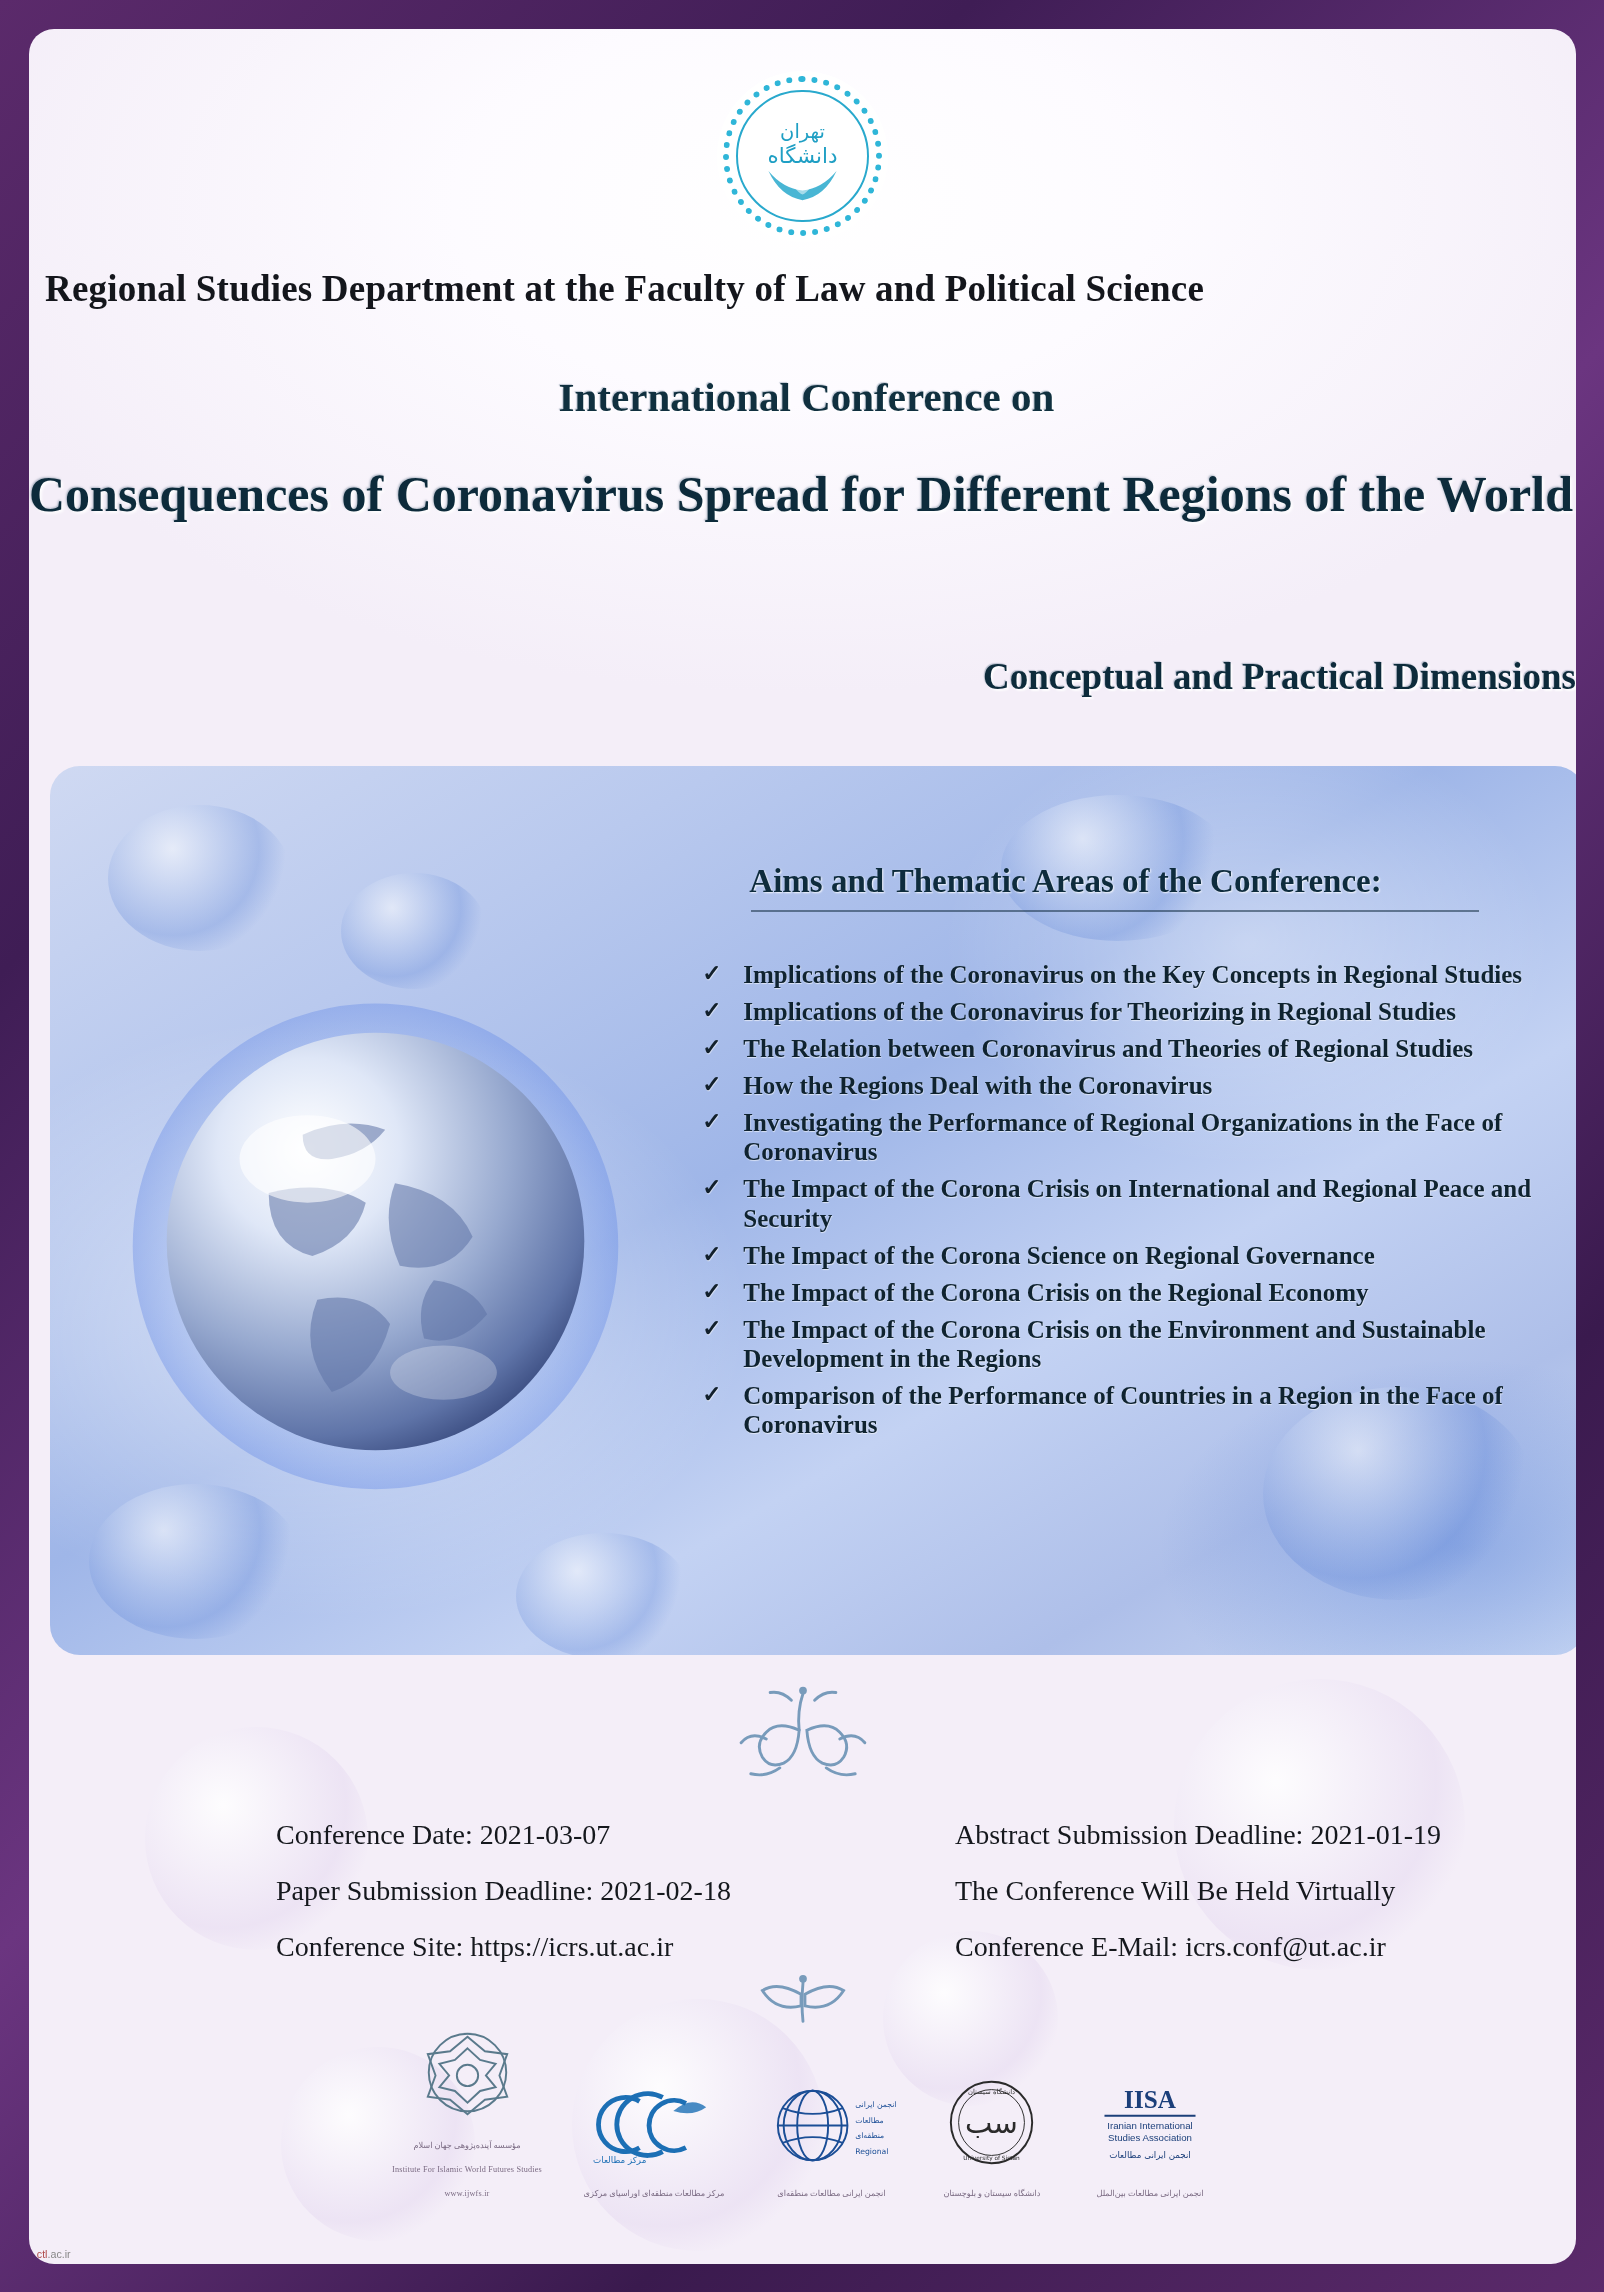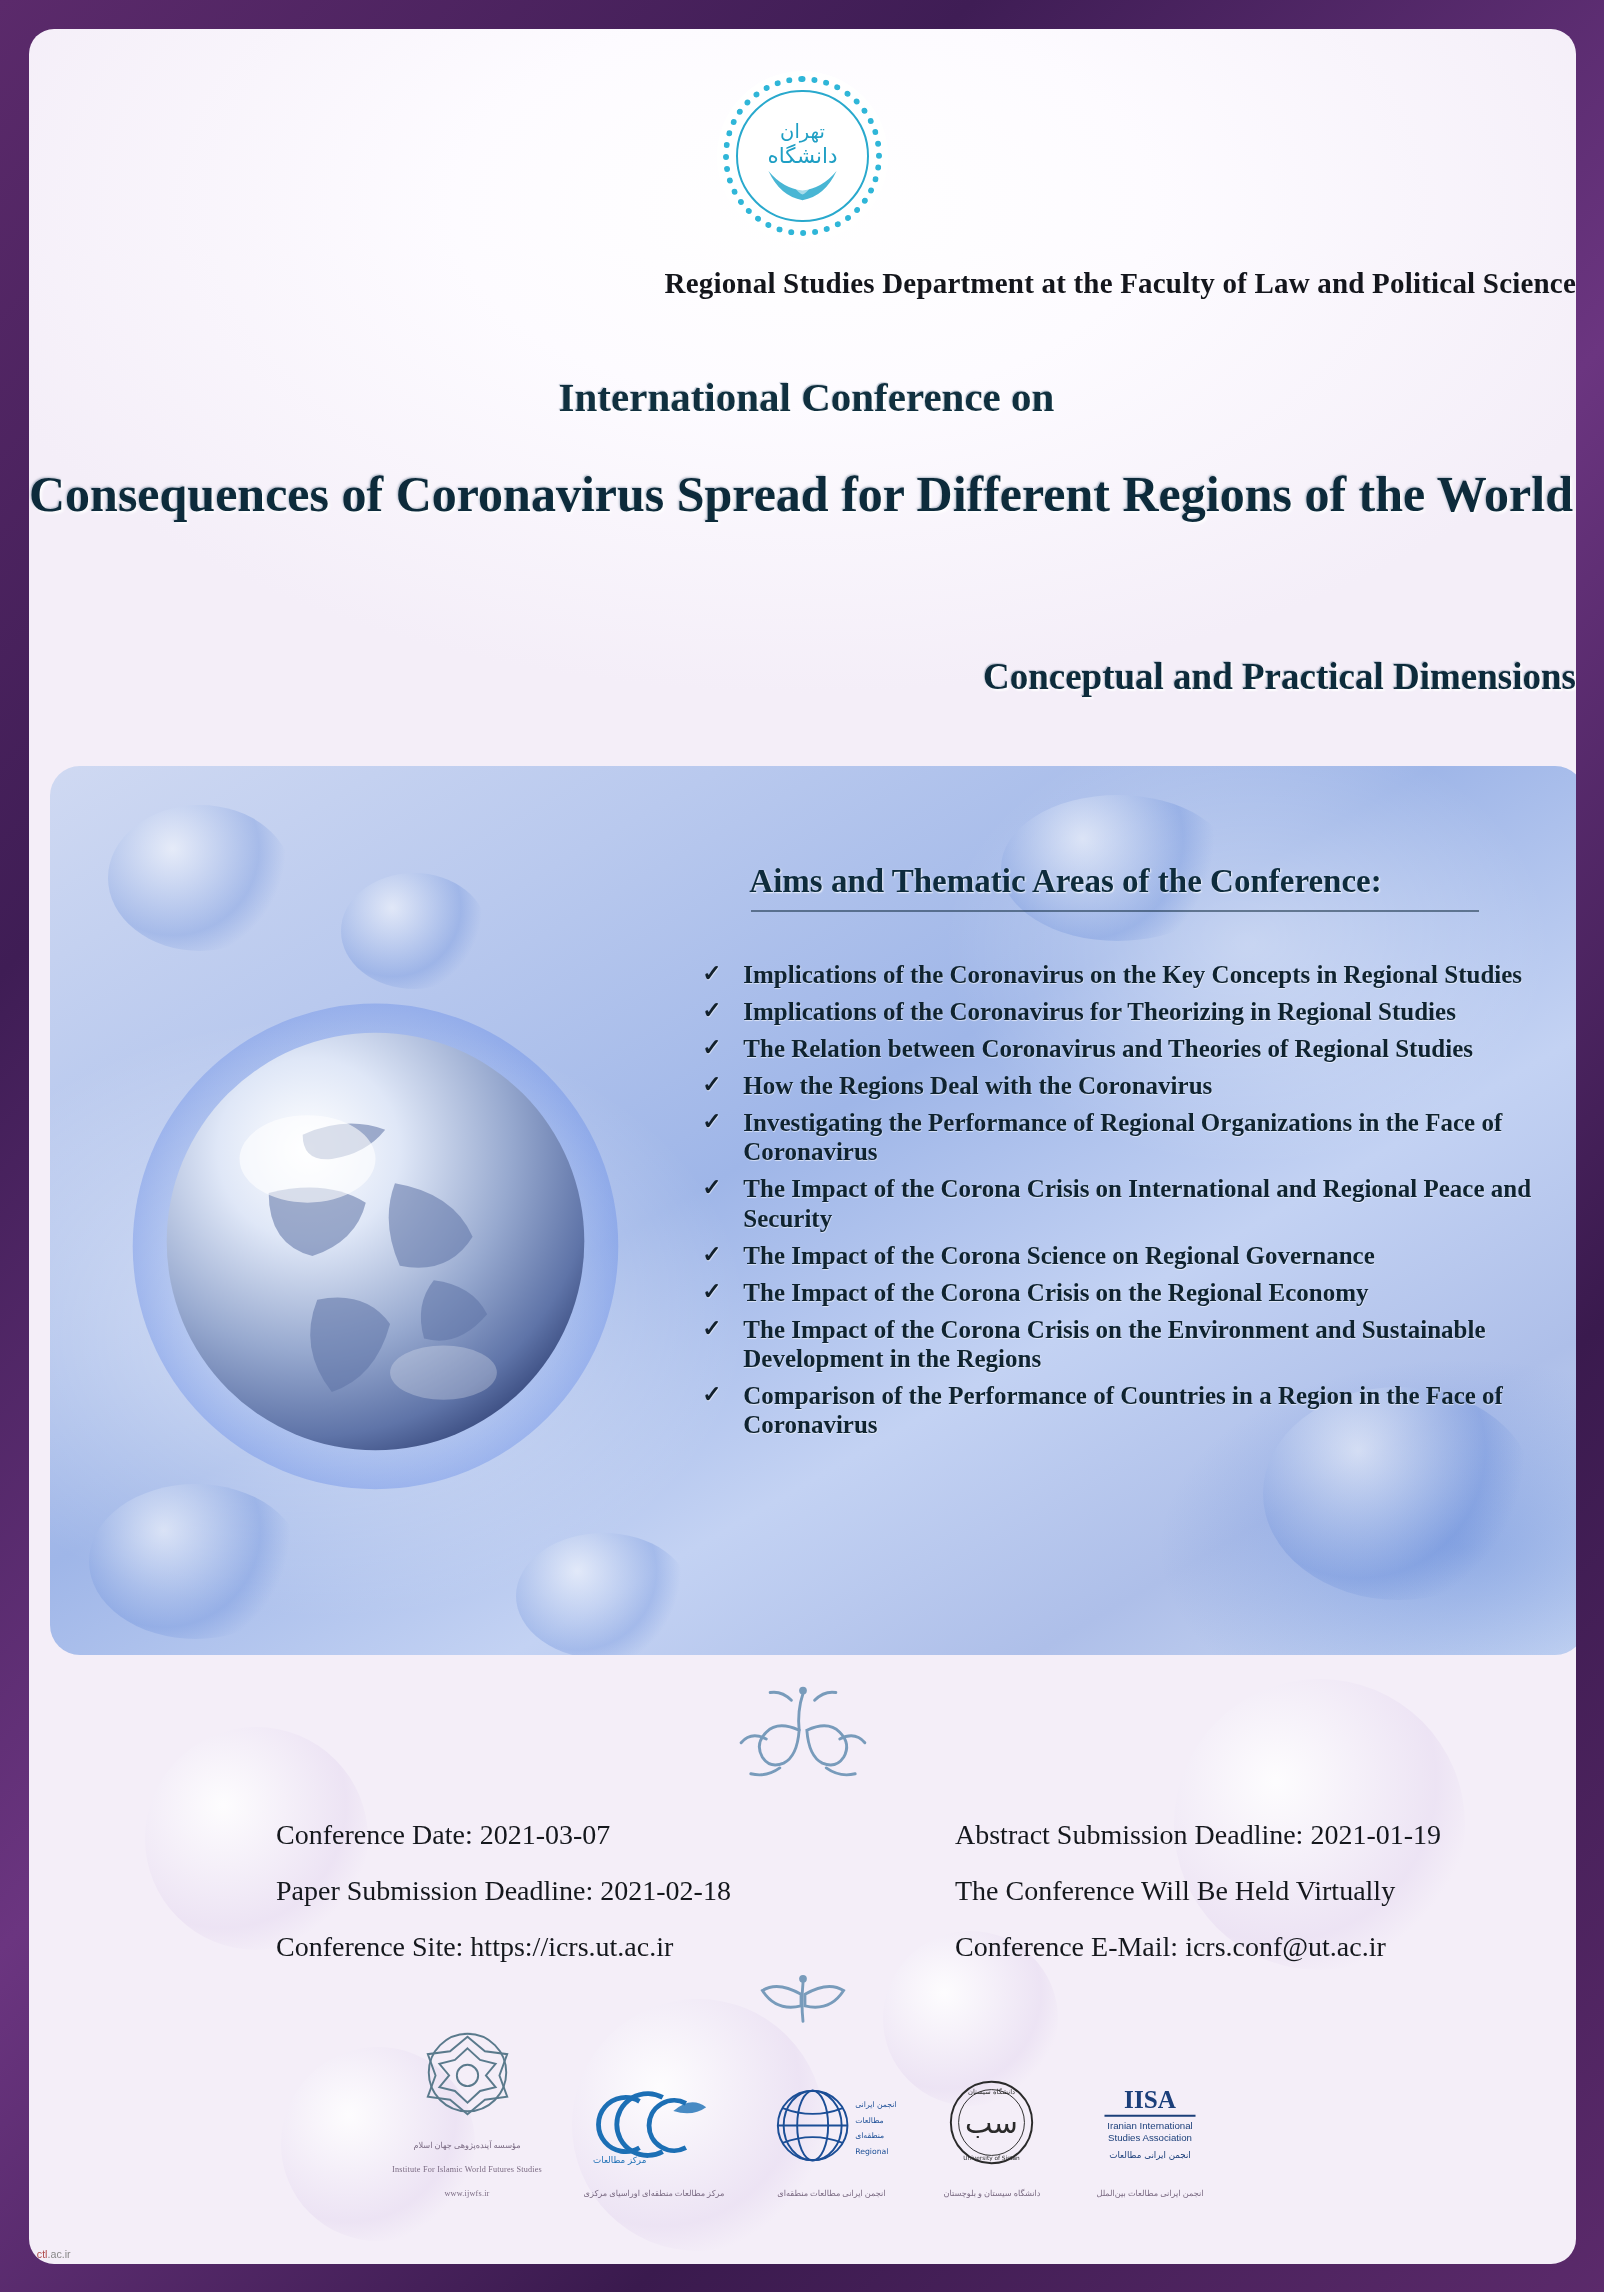--- a/index.html
+++ b/index.html
@@ -77,22 +77,22 @@
     border-radius: 50%;
     border: 2.9px solid #29a9cd;
   }
   .ut-logo svg { position: relative; z-index: 2; }
 
   .dept {
     position: absolute;
     top: 238px;
     left: 16px;
     right: 0;
-    text-align: right;
-    font-size: 29px;
+    text-align: left;
+    font-size: 37px;
     font-weight: bold;
     color: #14161c;
     letter-spacing: 0.2px;
   }
 
   .title-1 {
     position: absolute;
     top: 344px;
     left: 0; right: 0;
     text-align: center;

